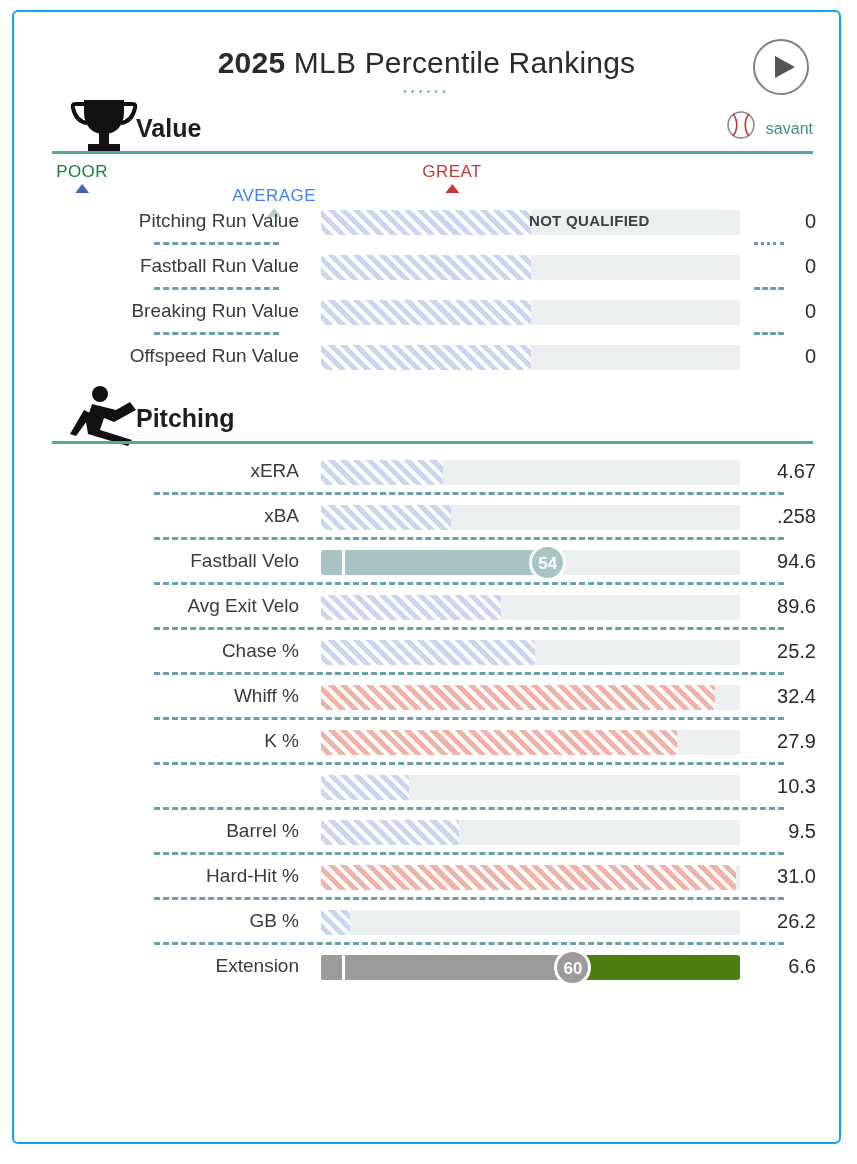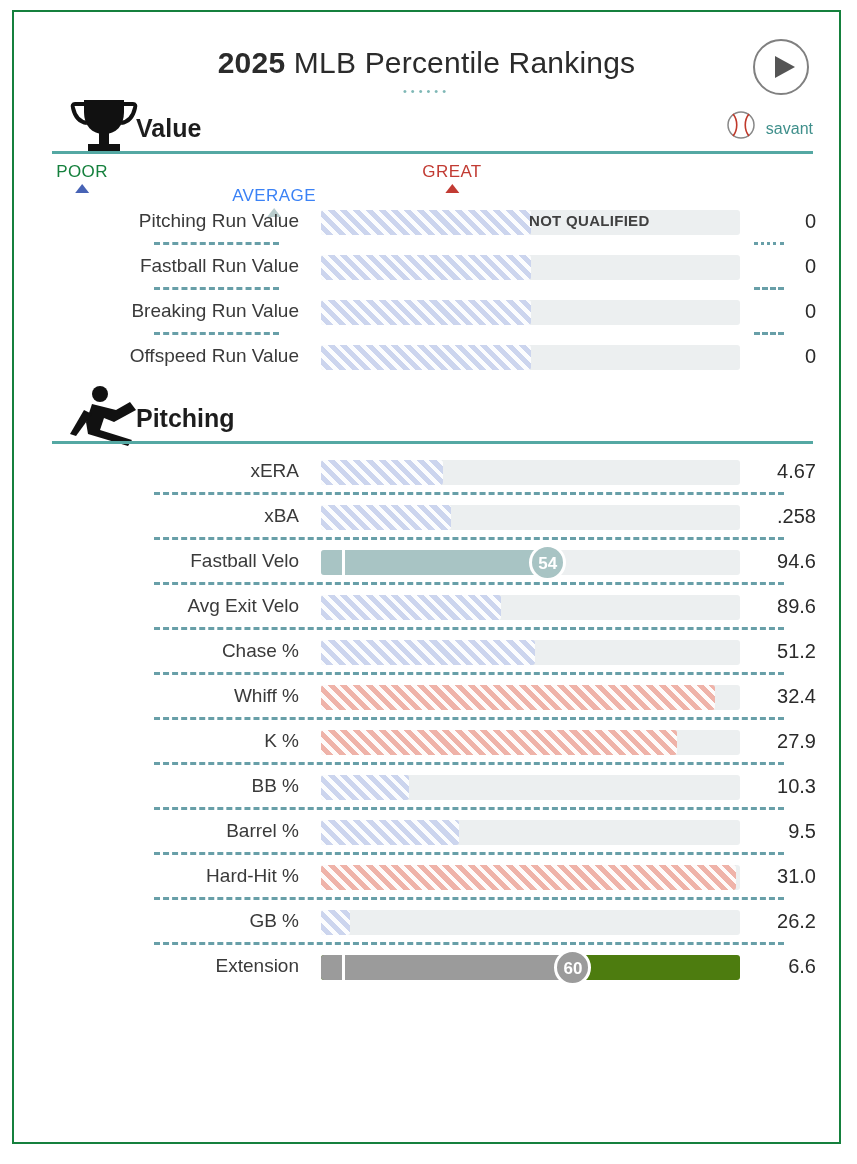--- a/index.html
+++ b/index.html
@@ -13,22 +13,22 @@
     font-family: "Liberation Sans", sans-serif;
     color: #2b2b2b;
     overflow: hidden;
   }
   .card {
     position: absolute;
     left: 12px;
     top: 10px;
     width: 829px;
     height: 1134px;
-    border: 2px solid #15803d;
-    border-radius: 0;
+    border: 2px solid #0ea5e9;
+    border-radius: 6px;
     background: #ffffff;
     box-sizing: border-box;
   }
 
   
   .header {
     position: relative;
     height: 86px;
   }
   .title {
@@ -380,21 +380,21 @@
       </div>
       <div class="value">89.6</div>
       <div class="dash dash-full" style="top:42px;"></div>
     </div>
 
     <div class="row">
       <div class="rlabel">Chase %</div>
       <div class="track">
         <div class="fill hb" style="width:51%;"></div>
       </div>
-      <div class="value">51.2</div>
+      <div class="value">25.2</div>
       <div class="dash dash-full" style="top:42px;"></div>
     </div>
 
     <div class="row">
       <div class="rlabel">Whiff %</div>
       <div class="track">
         <div class="fill hr" style="width:94%;"></div>
       </div>
       <div class="value">32.4</div>
       <div class="dash dash-full" style="top:42px;"></div>
@@ -403,21 +403,20 @@
     <div class="row">
       <div class="rlabel">K %</div>
       <div class="track">
         <div class="fill hr" style="width:85%;"></div>
       </div>
       <div class="value">27.9</div>
       <div class="dash dash-full" style="top:42px;"></div>
     </div>
 
     <div class="row">
-      <div class="rlabel">BB %</div>
       <div class="track">
         <div class="fill hb" style="width:21%;"></div>
       </div>
       <div class="value">10.3</div>
       <div class="dash dash-full" style="top:42px;"></div>
     </div>
 
     <div class="row">
       <div class="rlabel">Barrel %</div>
       <div class="track">

